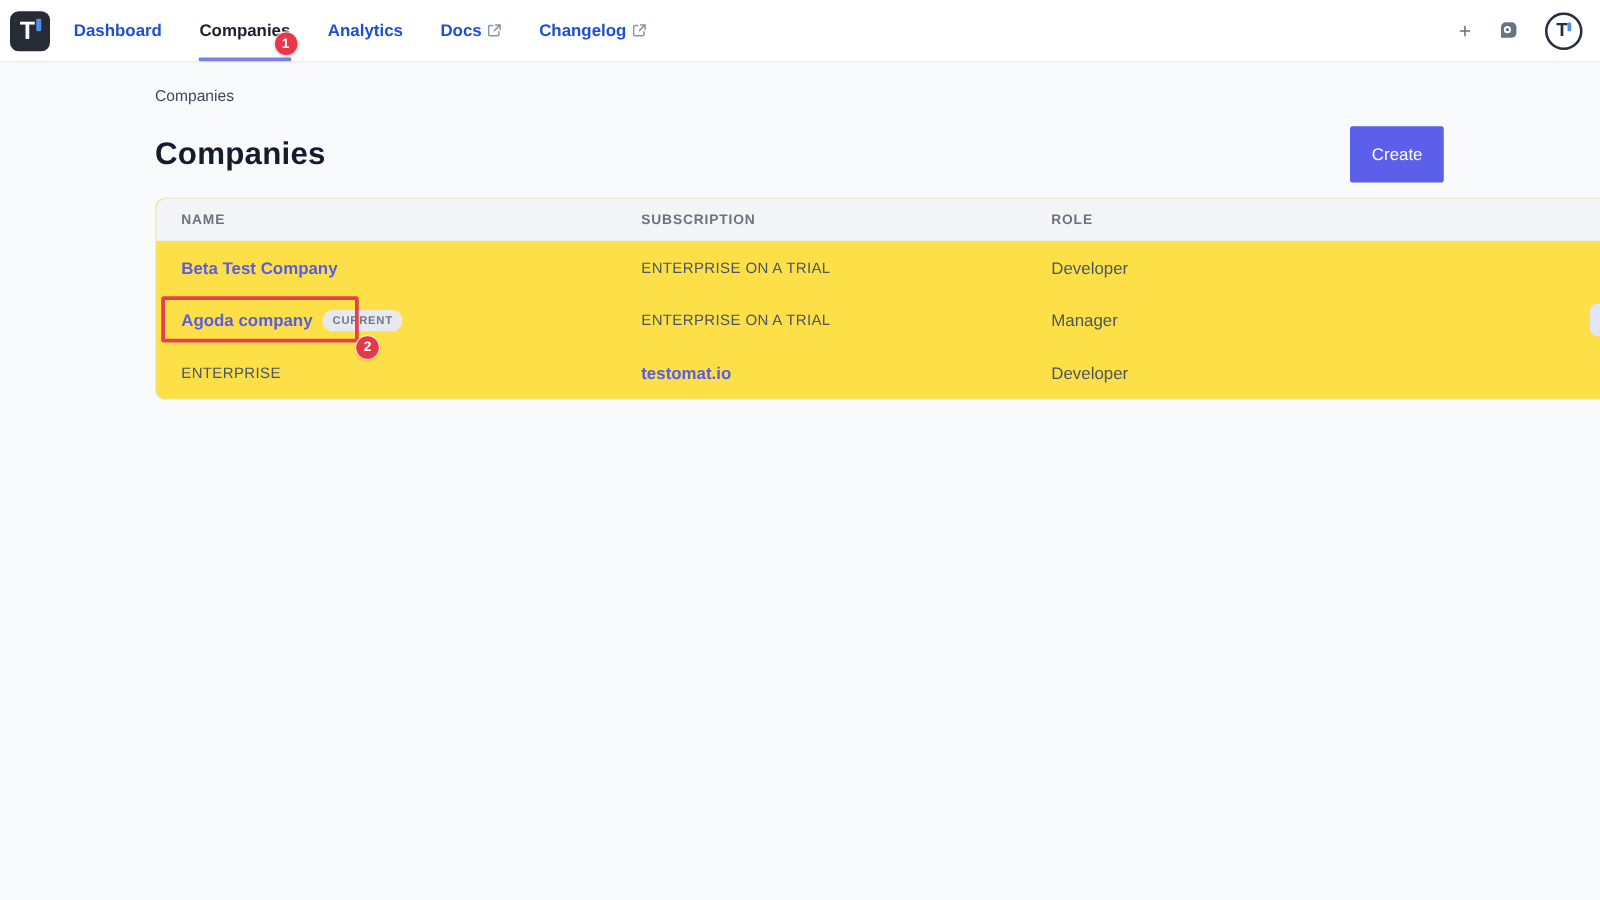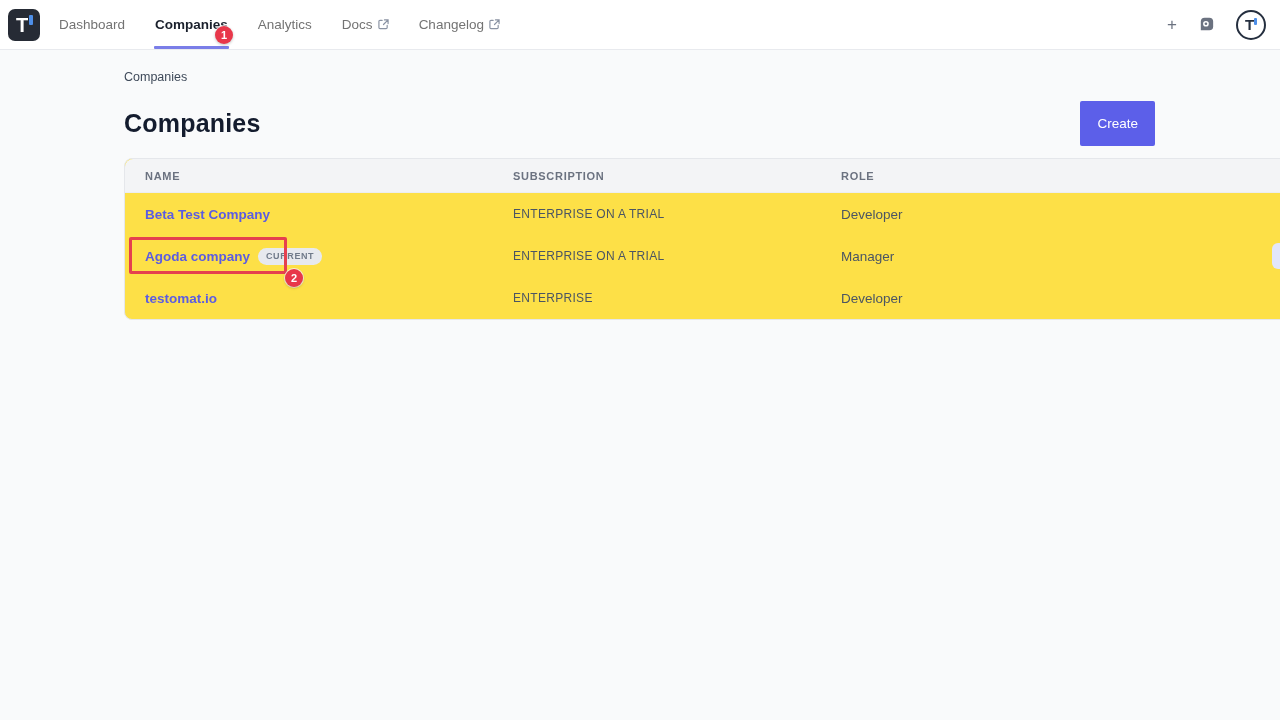--- a/index.html
+++ b/index.html
@@ -28,22 +28,23 @@
     margin-left:-4px;
   }
   .logo .logo-tick {
     position:absolute; right:7px; top:6px;
     width:4px; height:10px; background:#4e8fe8; border-radius:1px;
   }
   nav { display:flex; height:100%; gap:30px; }
   .nav-item {
     position:relative; height:100%;
     display:flex; align-items:center; gap:5px;
-    font-size:13.5px; color:#737373; text-decoration:none; cursor:pointer;
+    font-size:13.5px; color:#1d4ed8; text-decoration:none; cursor:pointer;
     white-space:nowrap;
+    font-weight:bold;
   }
   .nav-item.active { color:#1a202c; font-weight:bold; }
   .nav-item.active .underline {
     position:absolute; left:-1px; right:-1px; bottom:0; height:3px;
     background:#7a7ee8; border-radius:1px;
   }
   .ext-icon { display:inline-flex; margin-top:-1px; }
   .topbar-right { margin-left:auto; display:flex; align-items:center; gap:20px; }
   .plus-icon {
     font-size:17px; color:#6b7280; line-height:1; cursor:pointer;
@@ -237,26 +238,26 @@
       <div class="cell">
         <span class="role-text">Manager</span>
       </div>
       <div class="cell action">
         <button class="invite-btn">Invite</button>
       </div>
     </div>
 
     <div class="tgrid trow">
       <div class="cell">
+        <span class="sub-text">ENTERPRISE</span>
+      </div>
+      <div class="cell">
         <a class="company-link">testomat.io</a>
       </div>
       <div class="cell">
-        <span class="sub-text">ENTERPRISE</span>
-      </div>
-      <div class="cell">
         <span class="role-text">Developer</span>
       </div>
       <div class="cell action"></div>
     </div>
 
   </section>
 
 
 </main>
 

